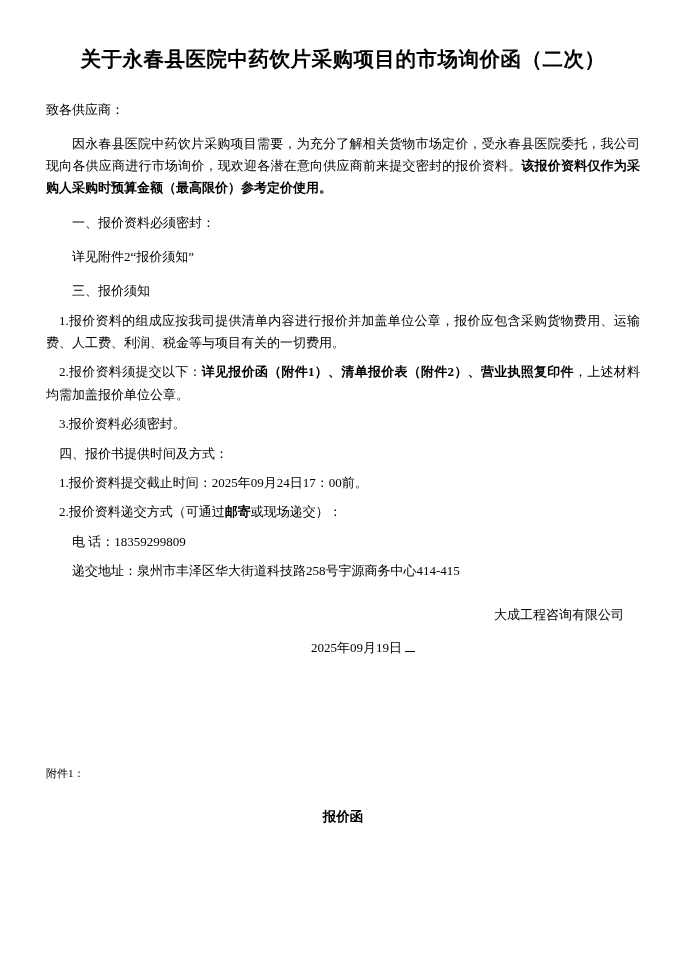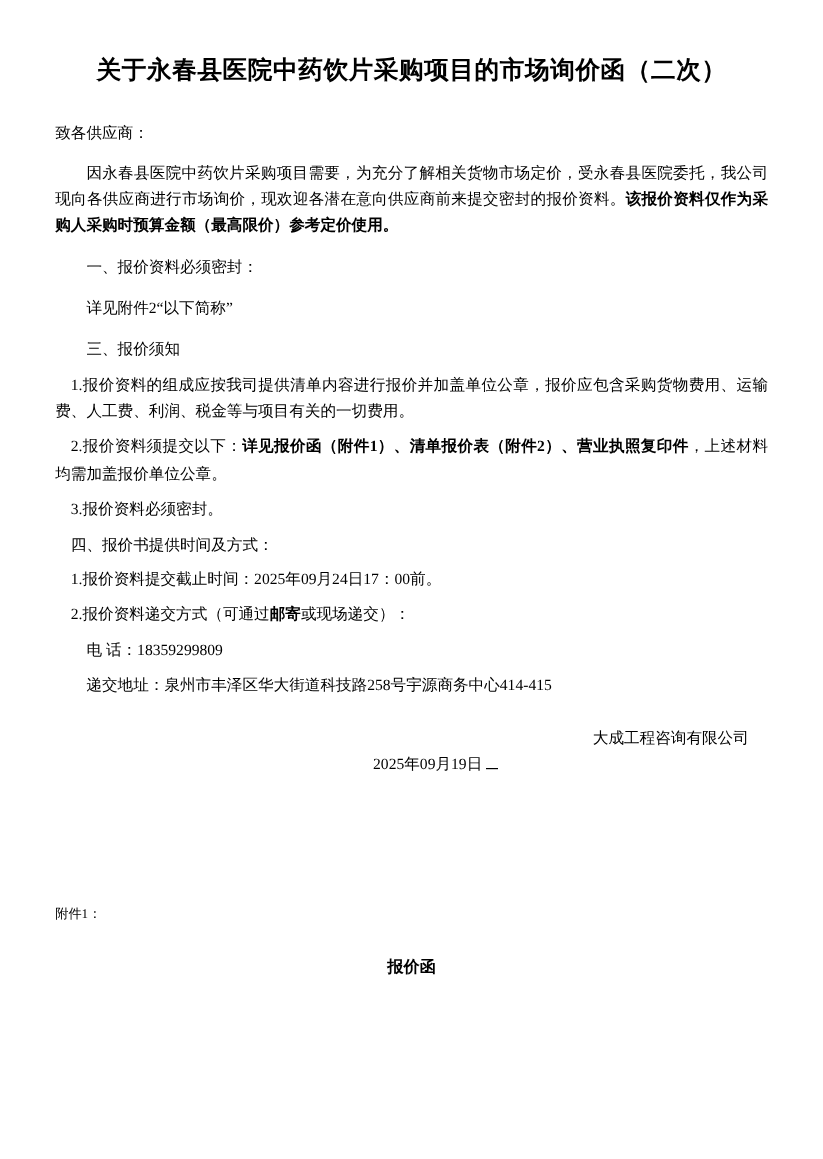--- a/index.html
+++ b/index.html
@@ -28,20 +28,21 @@
     font-size: 20.5px;
     font-weight: bold;
     line-height: 1.5;
     text-align: center;
     letter-spacing: 0.5px;
   }
   .salutation {
     margin-top: 26px;
     font-size: 13px;
     line-height: 1.6;
+    font-family: Liberation Mono, monospace;
   }
   p {
     margin: 0;
     font-size: 13px;
     line-height: 1.72;
   }
   .body-para {
     margin-top: 11px;
     text-indent: 26px;
     text-align: justify;
@@ -63,21 +64,21 @@
     text-indent: 26px;
   }
   .signature {
     margin-top: 22px;
     text-align: right;
     font-size: 13px;
     line-height: 1.7;
     padding-right: 16px;
   }
   .sign-date {
-    margin-top: 0;
+    margin-top: 11px;
     text-align: center;
     font-size: 13px;
     padding-left: 40px;
   }
   .attach-label {
     margin-top: 104px;
     font-size: 11px;
   }
   .attach-title {
     margin-top: 22px;
@@ -111,21 +112,21 @@
 <div class="page">
 
   <h1 class="doc-title">关于永春县医院中药饮片采购项目的市场询价函（二次）</h1>
 
   <p class="salutation">致各供应商：</p>
 
   <p class="body-para"><span>因永春县医院中药饮片采购项目需要，为充分了解相关货物市场定价，受永春县医院委托，我公司现向各供应商进行市场询价，现欢迎各潜在意向供应商前来提交密封的报价资料。</span><span class="bold">该报价资料仅作为采购人采购时预算金额（最高限价）参考定价使用。</span></p>
 
   <p class="sec">一、报价资料必须密封：</p>
 
-  <p class="sec">详见附件2“以下简称”</p>
+  <p class="sec">详见附件2“报价须知”</p>
 
   <p class="sec">三、报价须知</p>
 
   <p class="item">1.报价资料的组成应按我司提供清单内容进行报价并加盖单位公章，报价应包含采购货物费用、运输费、人工费、利润、税金等与项目有关的一切费用。</p>
 
   <p class="item"><span>2.报价资料须提交以下：</span><span class="bold">详见报价函（附件1）、清单报价表（附件2）、营业执照复印件</span><span>，上述材料均需加盖报价单位公章。</span></p>
 
   <p class="item">3.报价资料必须密封。</p>
 
   <p class="item">四、报价书提供时间及方式：</p>

